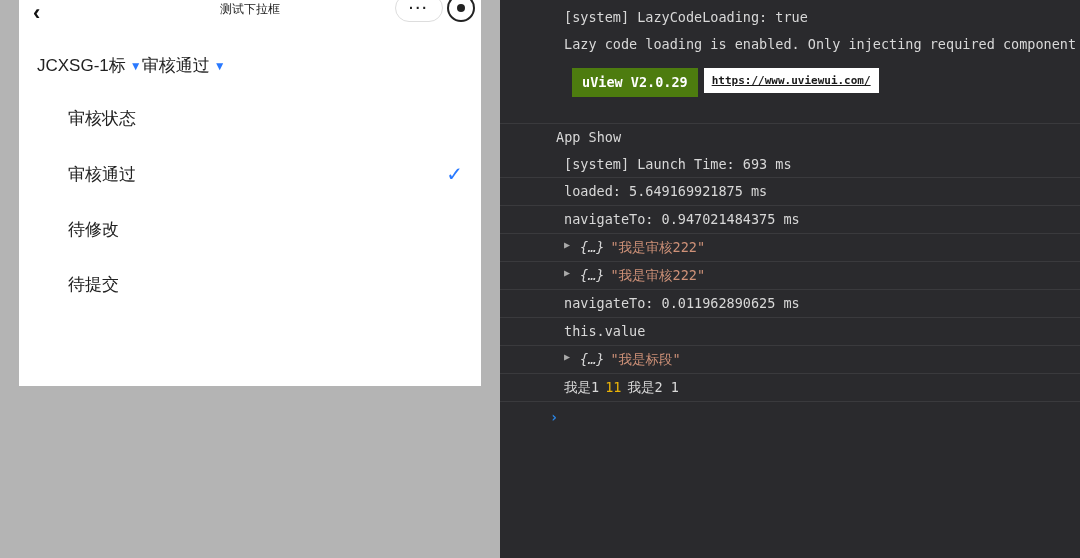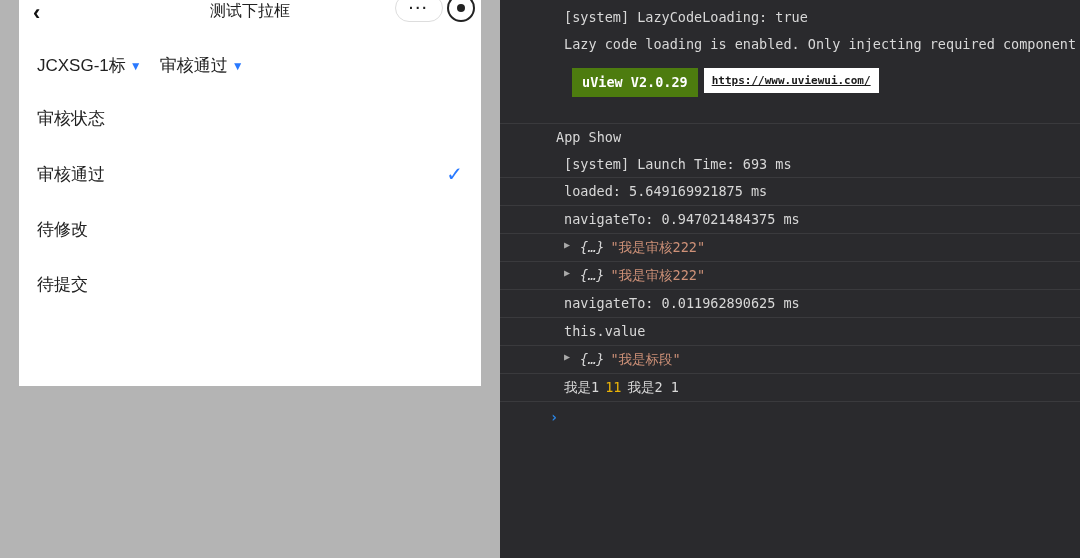--- a/index.html
+++ b/index.html
@@ -38,21 +38,21 @@
   font-weight: 600;
   color: #111;
   width: 30px;
   cursor: pointer;
 }
 .header-title {
   position: absolute;
   left: 0;
   right: 0;
   text-align: center;
-  font-size: 16px;
+  font-size: 12px;
   color: #222;
   top: 1px;
   pointer-events: none;
 }
 .header-right {
   position: absolute;
   right: 6px;
   top: -6px;
   display: flex;
   gap: 4px;
@@ -84,21 +84,20 @@
   cursor: pointer;
 }
 .target-inner {
   width: 8px;
   height: 8px;
   border-radius: 50%;
   background: #222;
 }
 .filter-row {
   display: flex;
-  gap: 18px;
   padding: 24px 18px 14px 18px;
   font-size: 17px;
   color: #222;
 }
 .filter-item {
   display: flex;
   align-items: center;
   gap: 4px;
   cursor: pointer;
 }
@@ -111,20 +110,21 @@
   flex-direction: column;
 }
 .dropdown-item {
   padding: 16px 18px;
   font-size: 17px;
   color: #222;
   display: flex;
   align-items: center;
   justify-content: space-between;
   cursor: pointer;
+  margin-left: 31px;
 }
 .check-mark {
   color: #2979ff;
   font-size: 20px;
 }
 
 
 .right-pane {
   flex: 1;
   background: #2a2a2d;

